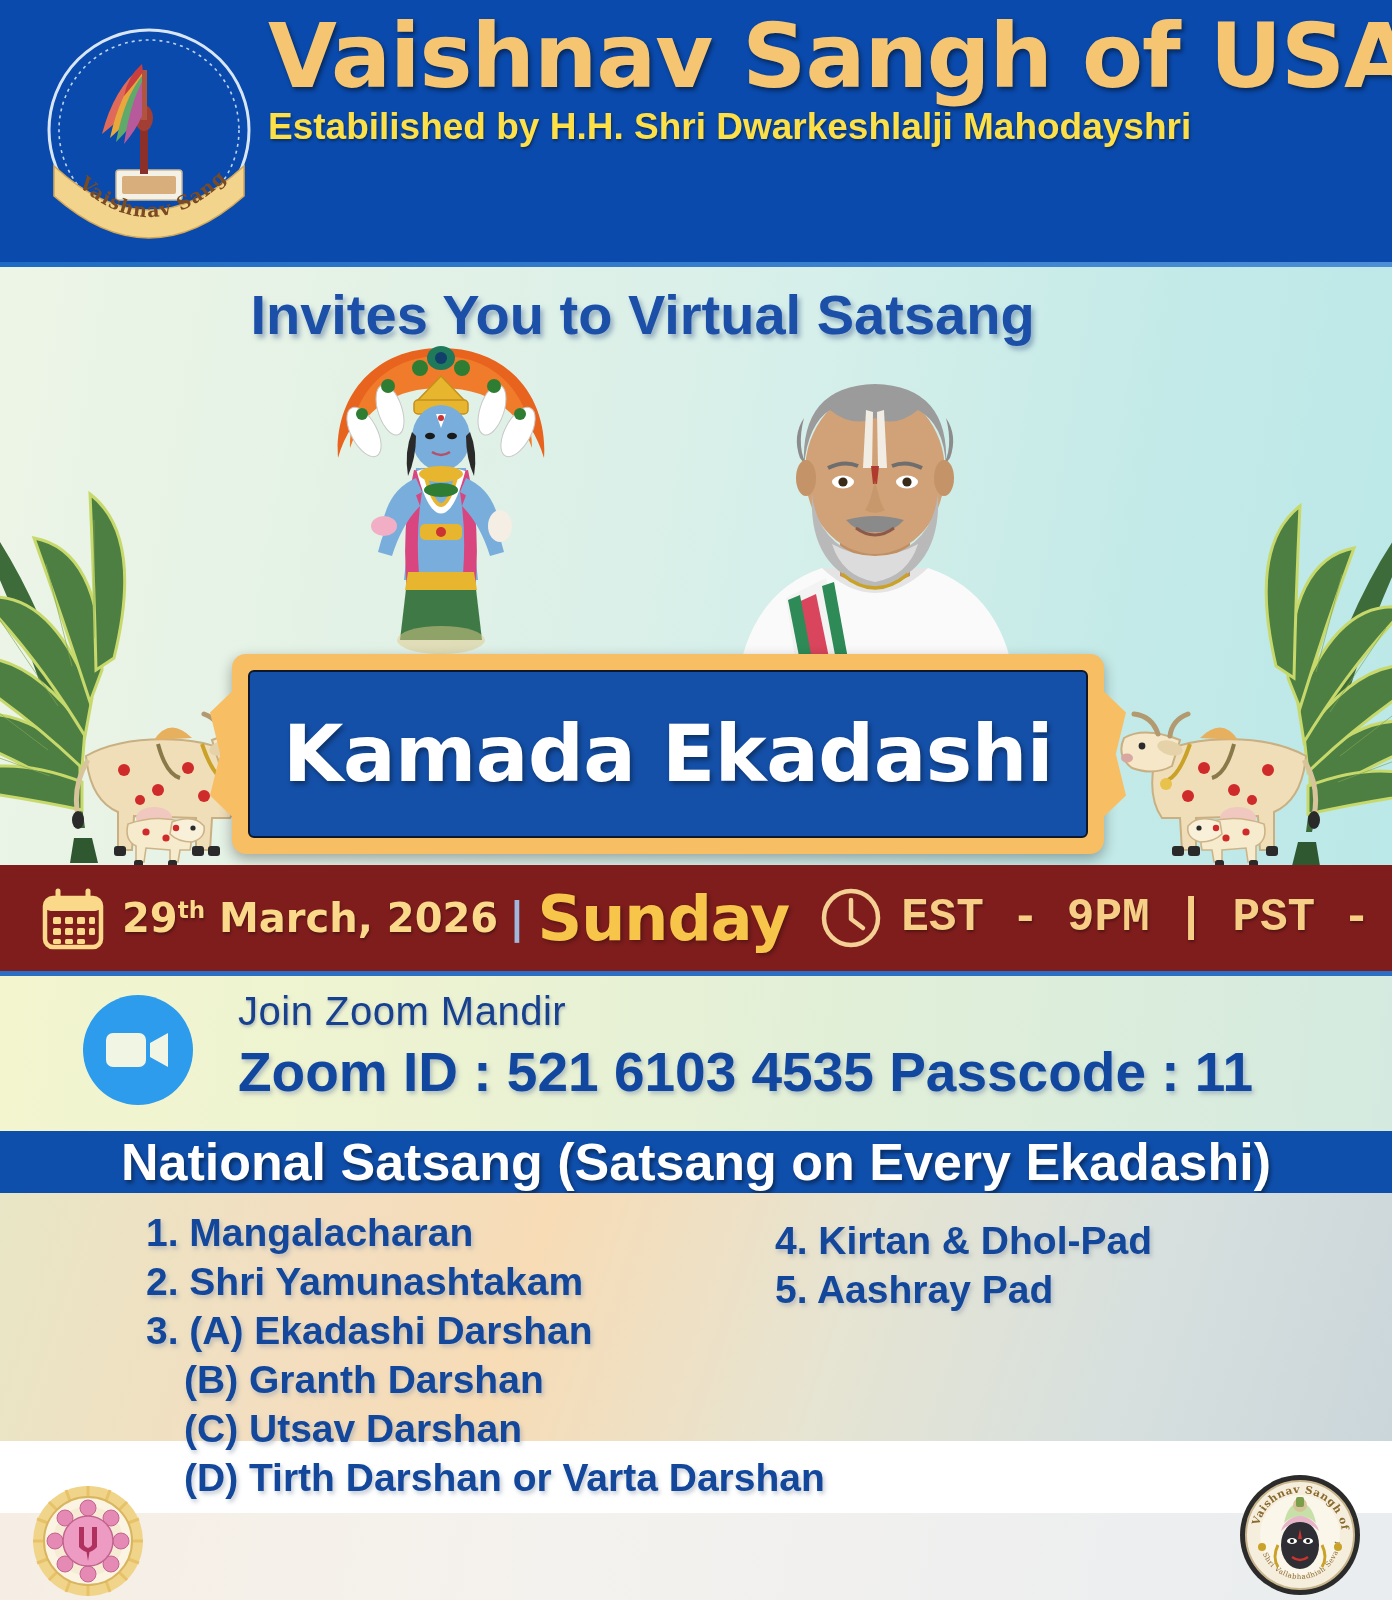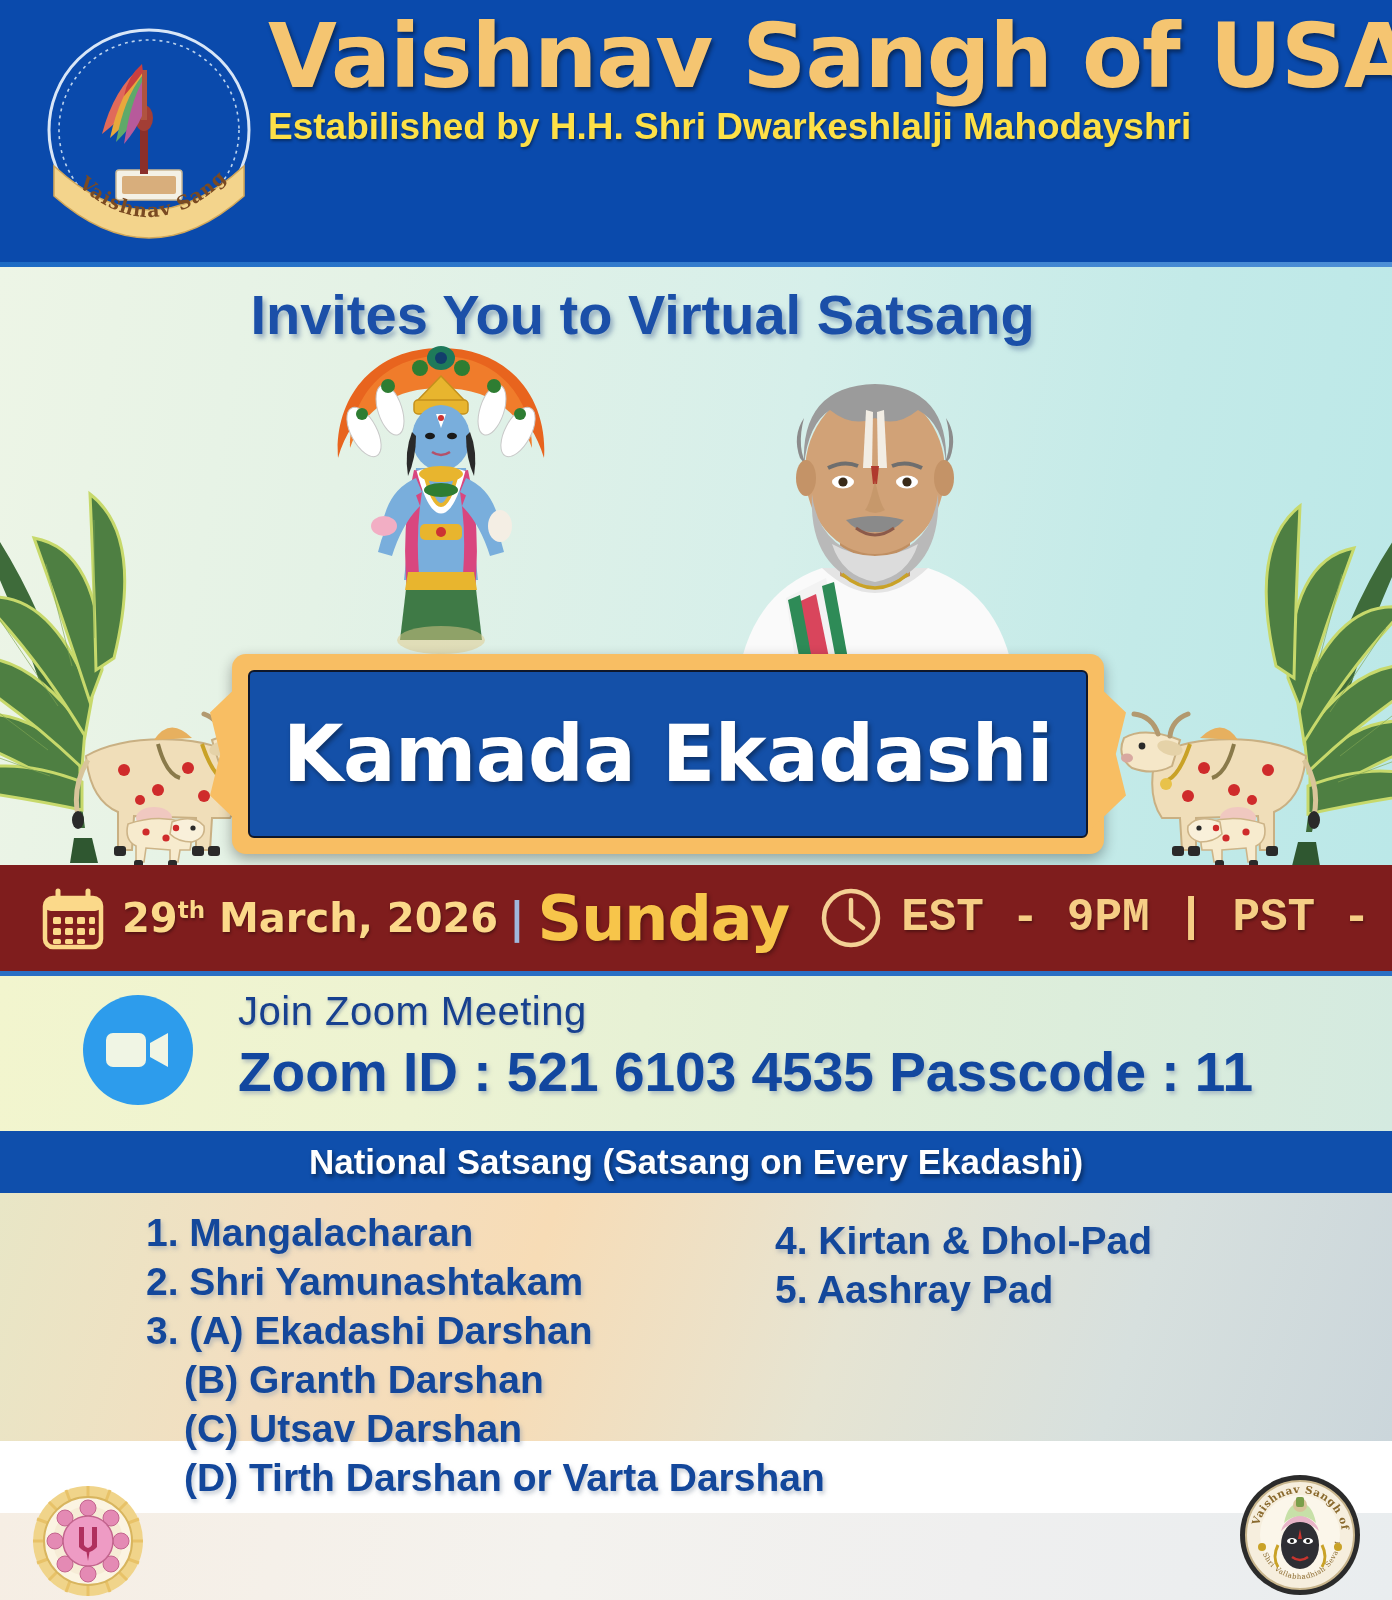--- a/index.html
+++ b/index.html
@@ -196,21 +196,21 @@
 
   
   .natbar {
     position:absolute; left:0; top:1131px; width:1392px; height:62px;
     background:#0F4FAC;
     display:flex; align-items:center; justify-content:center;
   }
   .natbar-text {
     font-family:"Liberation Sans", sans-serif;
     font-weight:bold;
-    font-size:35px;
+    font-size:52px;
     color:#FFFFFF;
     text-shadow:2px 3px 4px rgba(0,0,0,.45);
     white-space:nowrap;
   }
 
   
   .program {
     position:absolute; left:0; top:1193px; width:1392px; height:248px;
     background:linear-gradient(108deg,#E8E6C6 0%,#F3DEC0 22%,#F7DCB6 38%,#E6E4D2 60%,#D7E0DE 80%,#CBD6DB 100%);
   }
@@ -581,21 +581,21 @@
   <div class="zoomsec">
     <div class="zoom-top-line"></div>
     <span class="zoom-icon">
       <svg viewBox="0 0 132 110" width="132" height="110">
         <circle cx="66" cy="55" r="55" fill="#2D9CEC"></circle>
         <rect x="34" y="38" width="40" height="34" rx="7" fill="#F0F5E4"></rect>
         <path d="M78 48 L96 38 L96 72 L78 62 Z" fill="#F0F5E4"></path>
       </svg>
     </span>
     <div class="zoom-text">
-      <div class="zoom-join">Join Zoom Meeting</div>
+      <div class="zoom-join">Join Zoom Mandir</div>
       <div class="zoom-id">Zoom ID : 521 6103 4535  Passcode : 11</div>
     </div>
   </div>
 
   <div class="natbar">
     <span class="natbar-text">National Satsang (Satsang on Every Ekadashi)</span>
   </div>
 
   <div class="program">
     <div class="prog-col-left">

